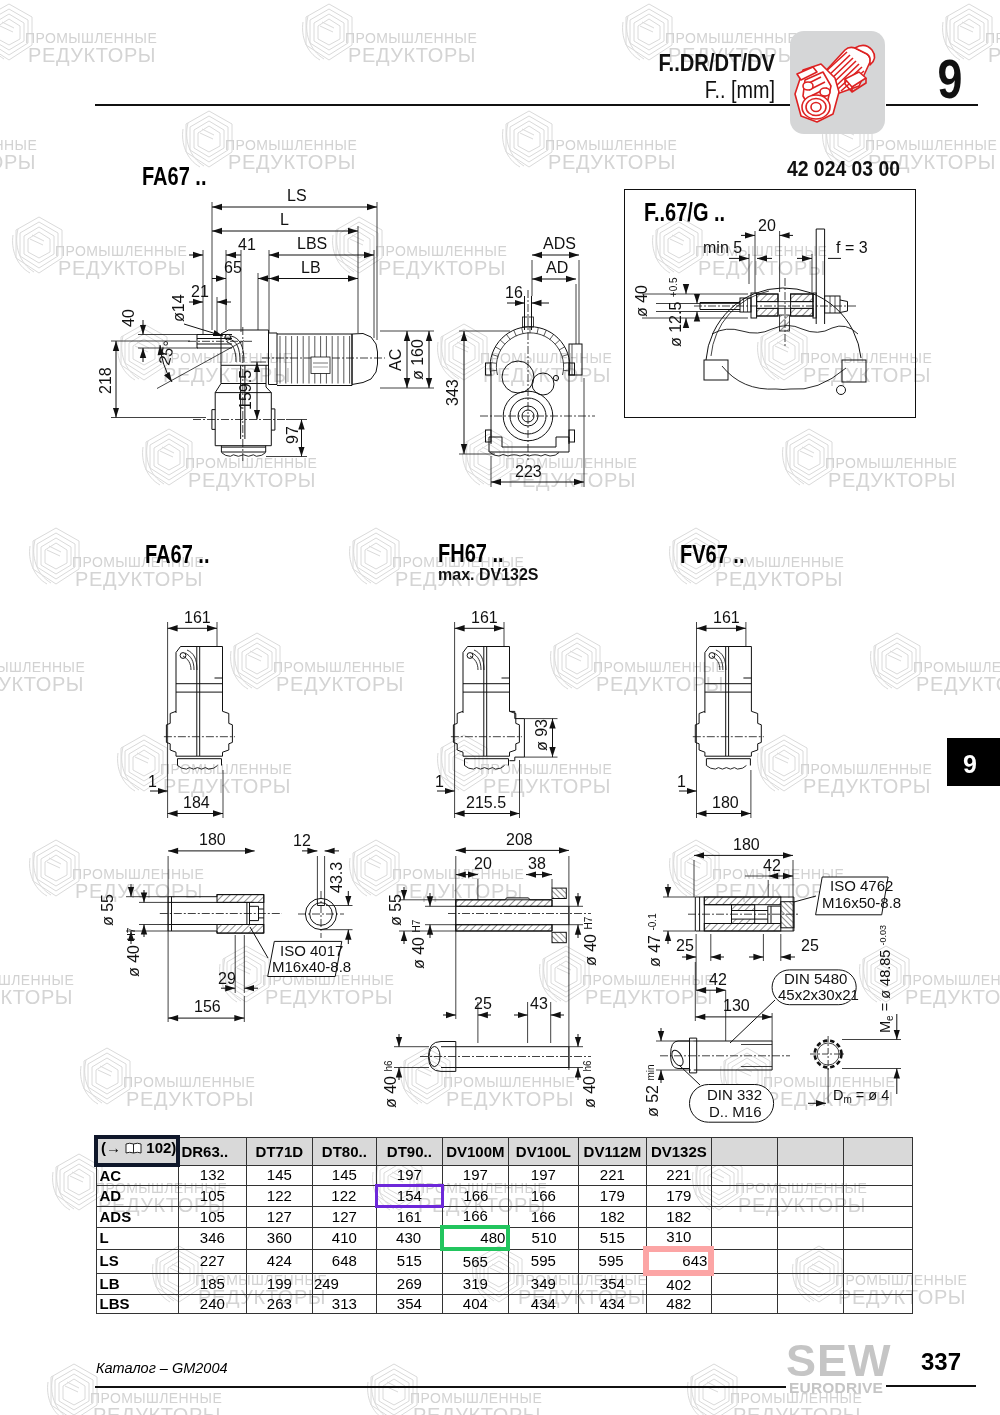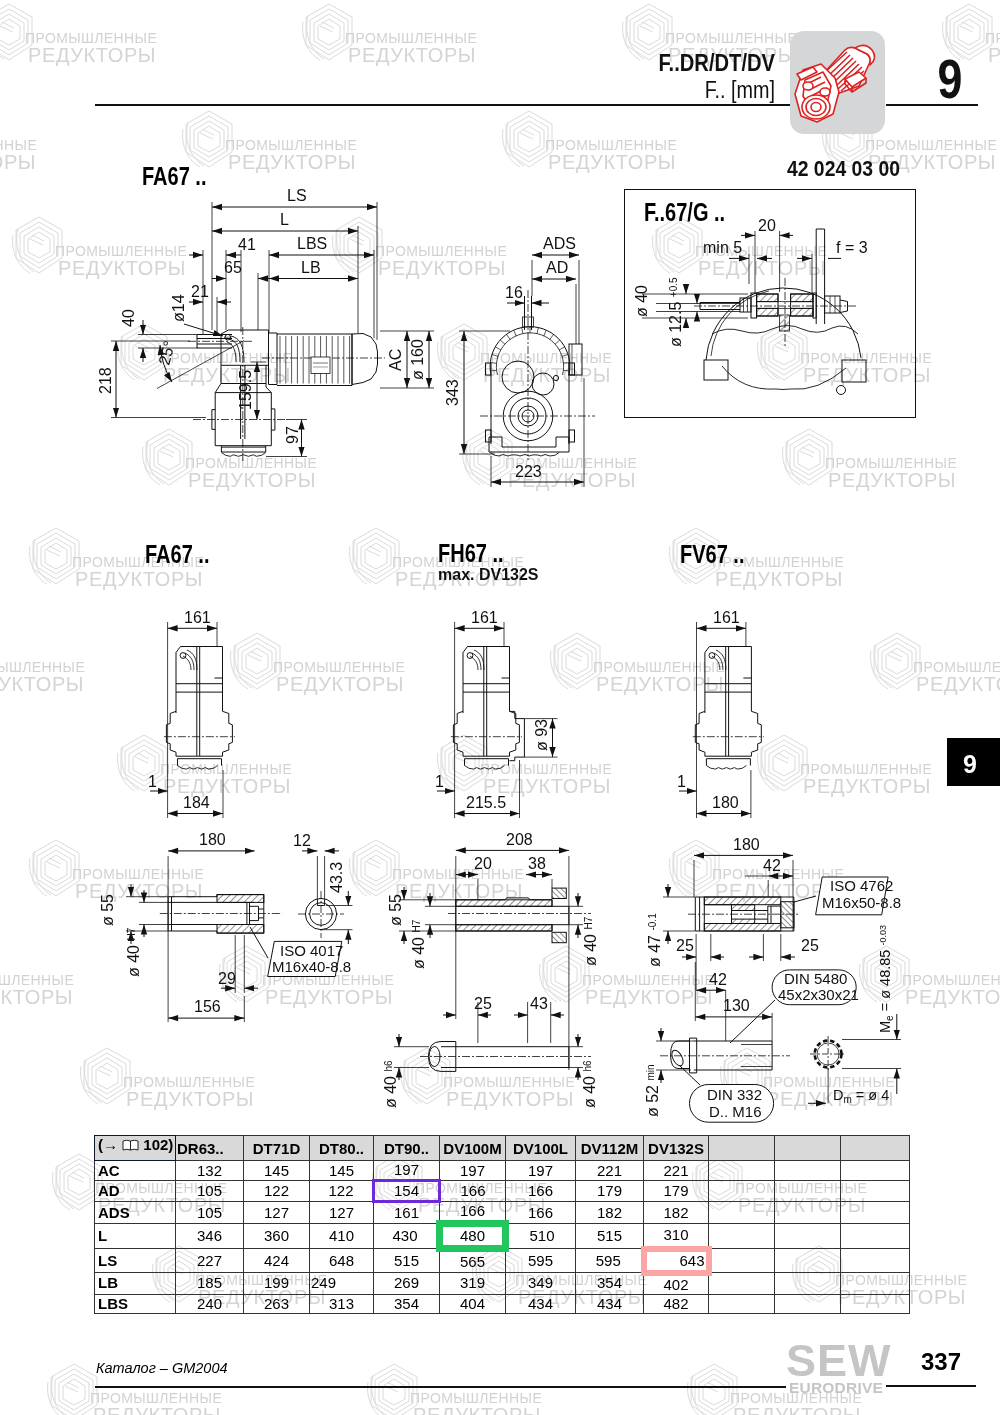--- a/index.html
+++ b/index.html
@@ -1351,21 +1351,21 @@
           <col style="width:70px">
           <col style="width:68px">
           <col style="width:65px">
           <col style="width:66px">
           <col style="width:66px">
           <col style="width:69px">
         </colgroup>
 
 <tbody>
           <tr style="height:19px;background:#d9d9d9;font-weight:bold;line-height:17px">
-<td style="border:1px solid #0f172a;padding:0 0 7px 3px;white-space:nowrap">(→ <svg width="17" height="13" viewBox="0 0 17 13" style="vertical-align:-2px">
+<td style="border:4px solid #0f172a;padding:0 0 7px 3px;white-space:nowrap">(→ <svg width="17" height="13" viewBox="0 0 17 13" style="vertical-align:-2px">
                 <path d="M1,2 Q4.5,0.5 8.5,2 Q12.5,0.5 16,2 L16,11 Q12.5,9.5 8.5,11 Q4.5,9.5 1,11 Z M8.5,2 L8.5,11" fill="#fff" stroke="#222" stroke-width="1"></path>
               </svg> 102)</td>
 <td style="border:1px solid #333;">DR63..</td>
 <td style="border:1px solid #333;text-align:center">DT71D</td>
 <td style="border:1px solid #333;text-align:center">DT80..</td>
 <td style="border:1px solid #333;text-align:center">DT90..</td>
 <td style="border:1px solid #333;text-align:center">DV100M</td>
 <td style="border:1px solid #333;text-align:center">DV100L</td>
 <td style="border:1px solid #333;text-align:center">DV112M</td>
 <td style="border:1px solid #333;text-align:center">DV132S</td>
@@ -1418,21 +1418,21 @@
             <td style="border:1px solid #333"></td>
             <td style="border:1px solid #333"></td>
           </tr>
 
 <tr style="height:16px;line-height:16px">
             <td style="border:1px solid #333;font-weight:bold;padding-left:3px">L</td>
             <td style="border:1px solid #333;text-align:center">346</td>
             <td style="border:1px solid #333;text-align:center">360</td>
             <td style="border:1px solid #333;text-align:center">410</td>
             <td style="border:1px solid #333;text-align:center">430</td>
-            <td style="border:7px solid #22c55e;text-align:center">480</td>
+            <td style="border:4px solid #22c55e;text-align:right">480</td>
             <td style="border:1px solid #333;text-align:center">510</td>
             <td style="border:1px solid #333;text-align:center">515</td>
             <td style="border:1px solid #333;text-align:center">310</td>
             <td style="border:1px solid #333"></td>
             <td style="border:1px solid #333"></td>
             <td style="border:1px solid #333"></td>
           </tr>
 
 <tr style="height:16px;line-height:16px">
             <td style="border:1px solid #333;font-weight:bold;padding-left:3px">LS</td>

